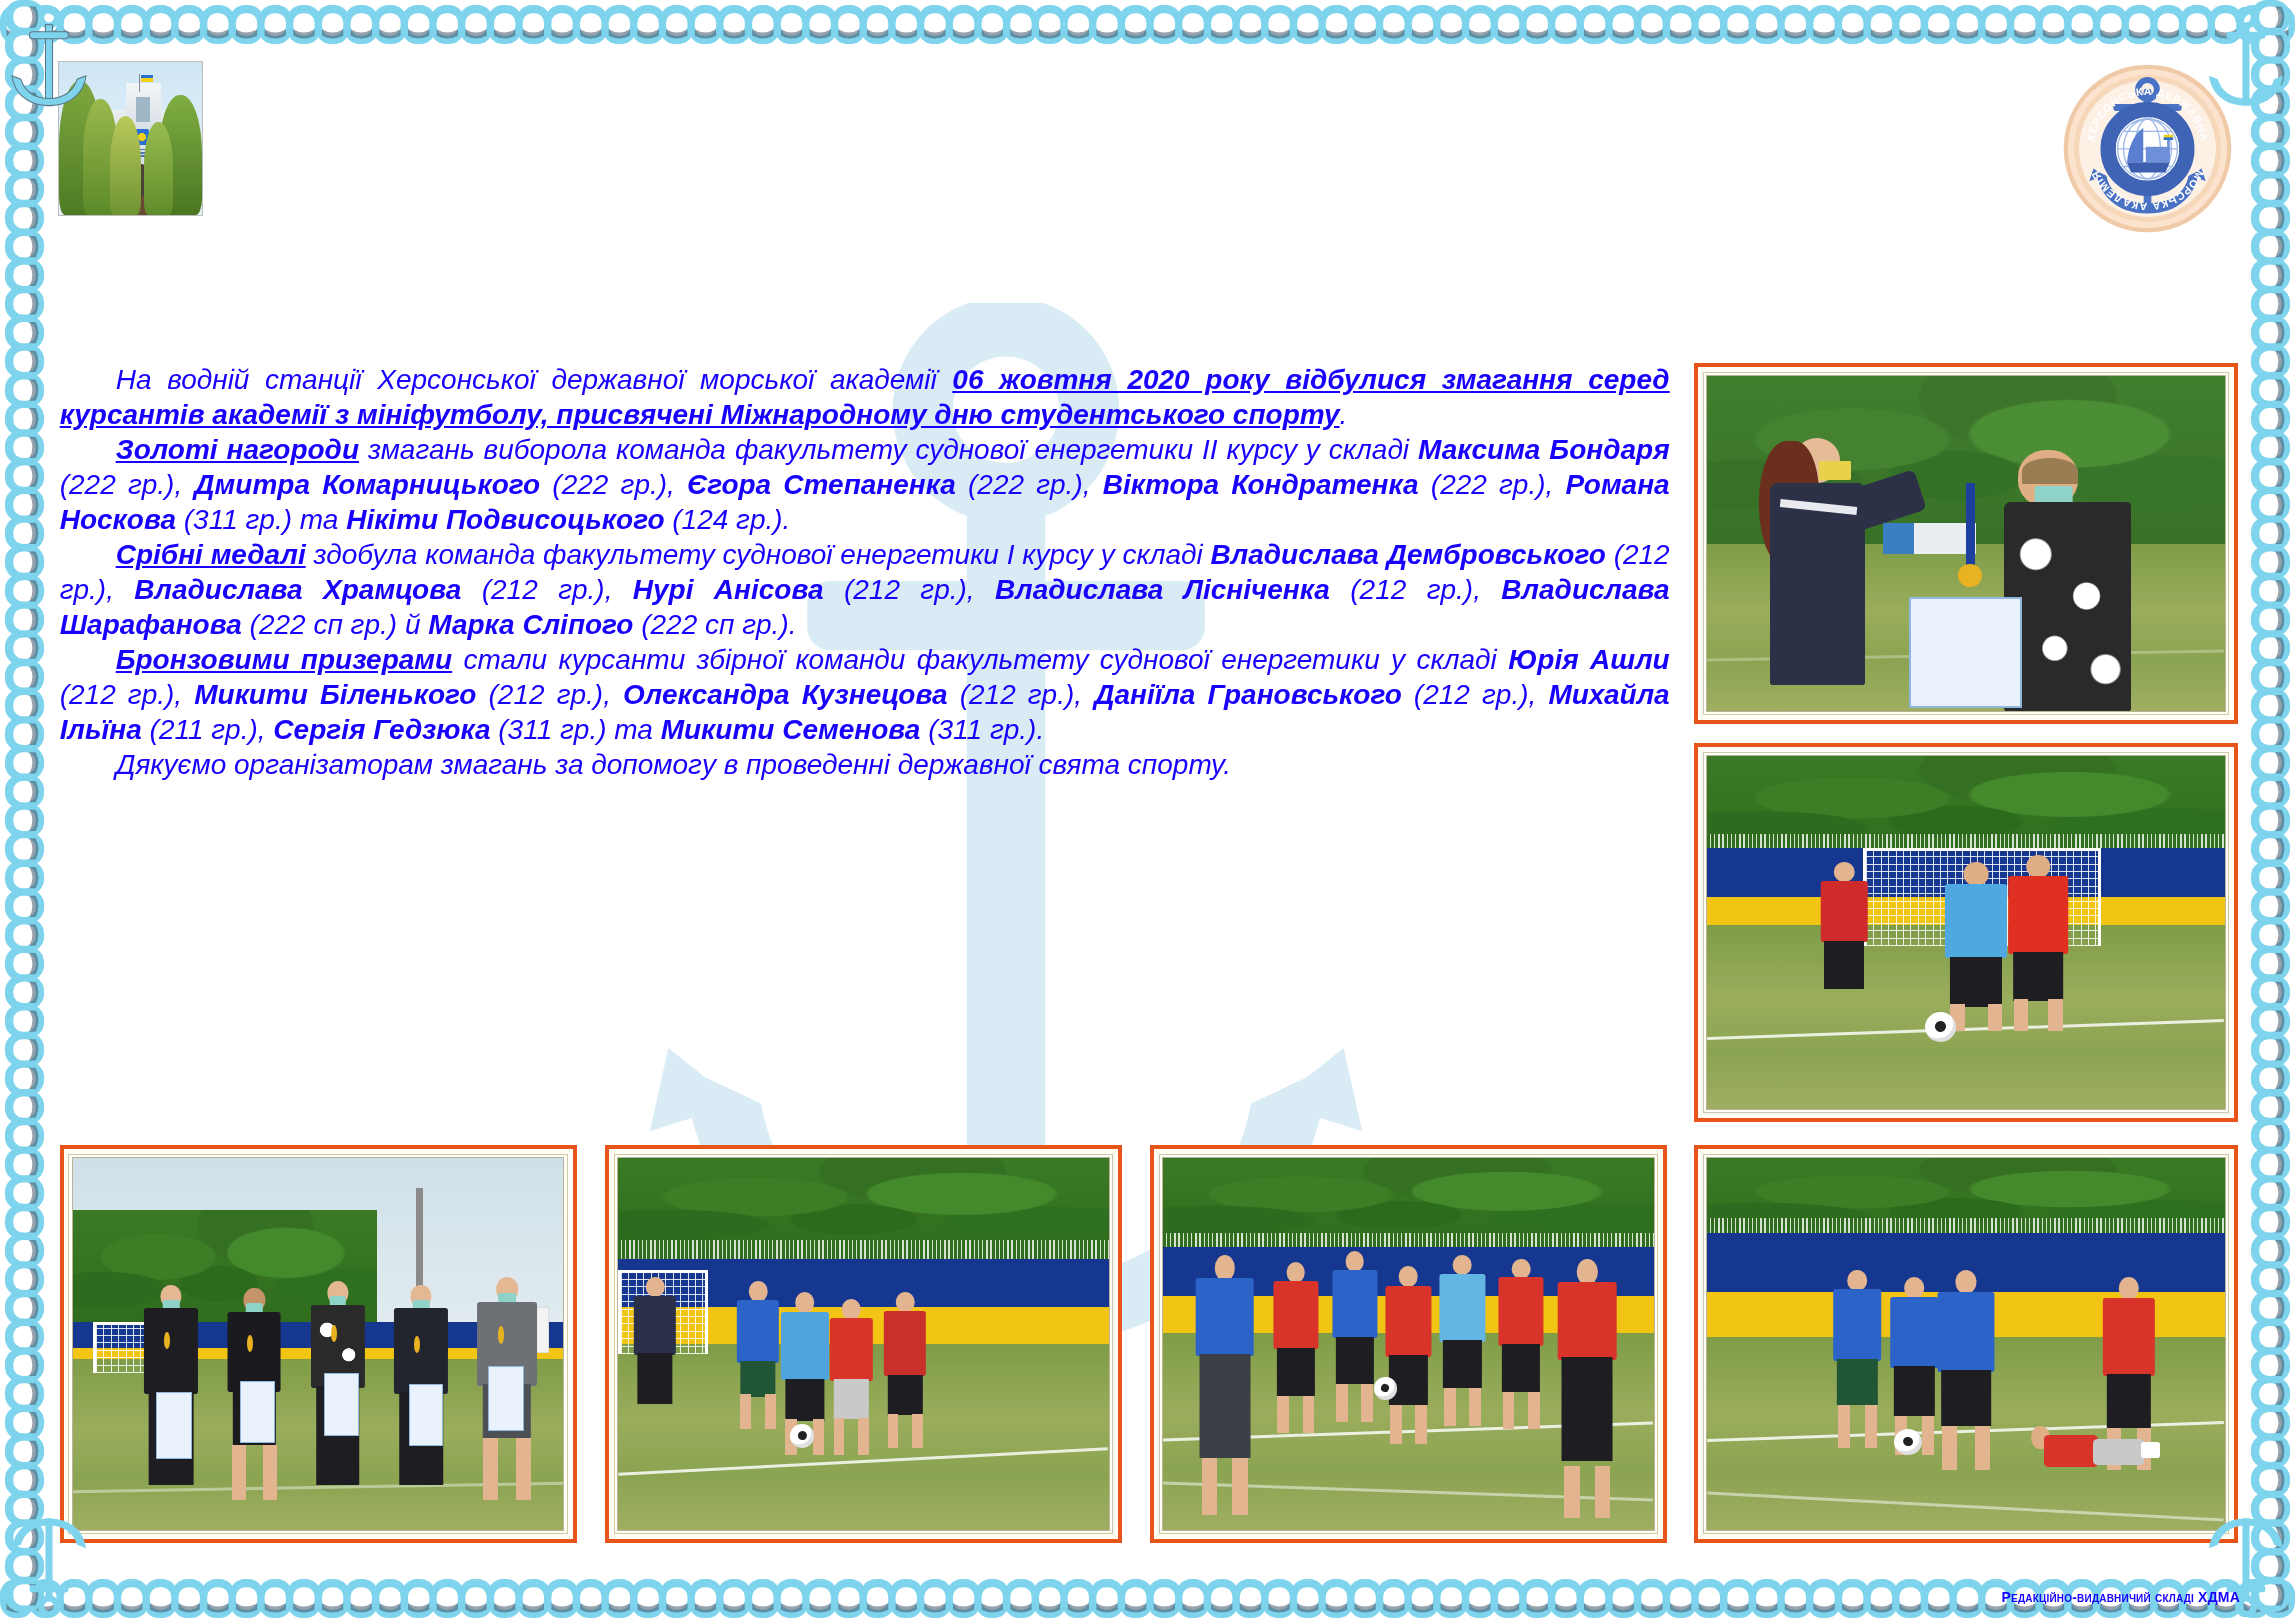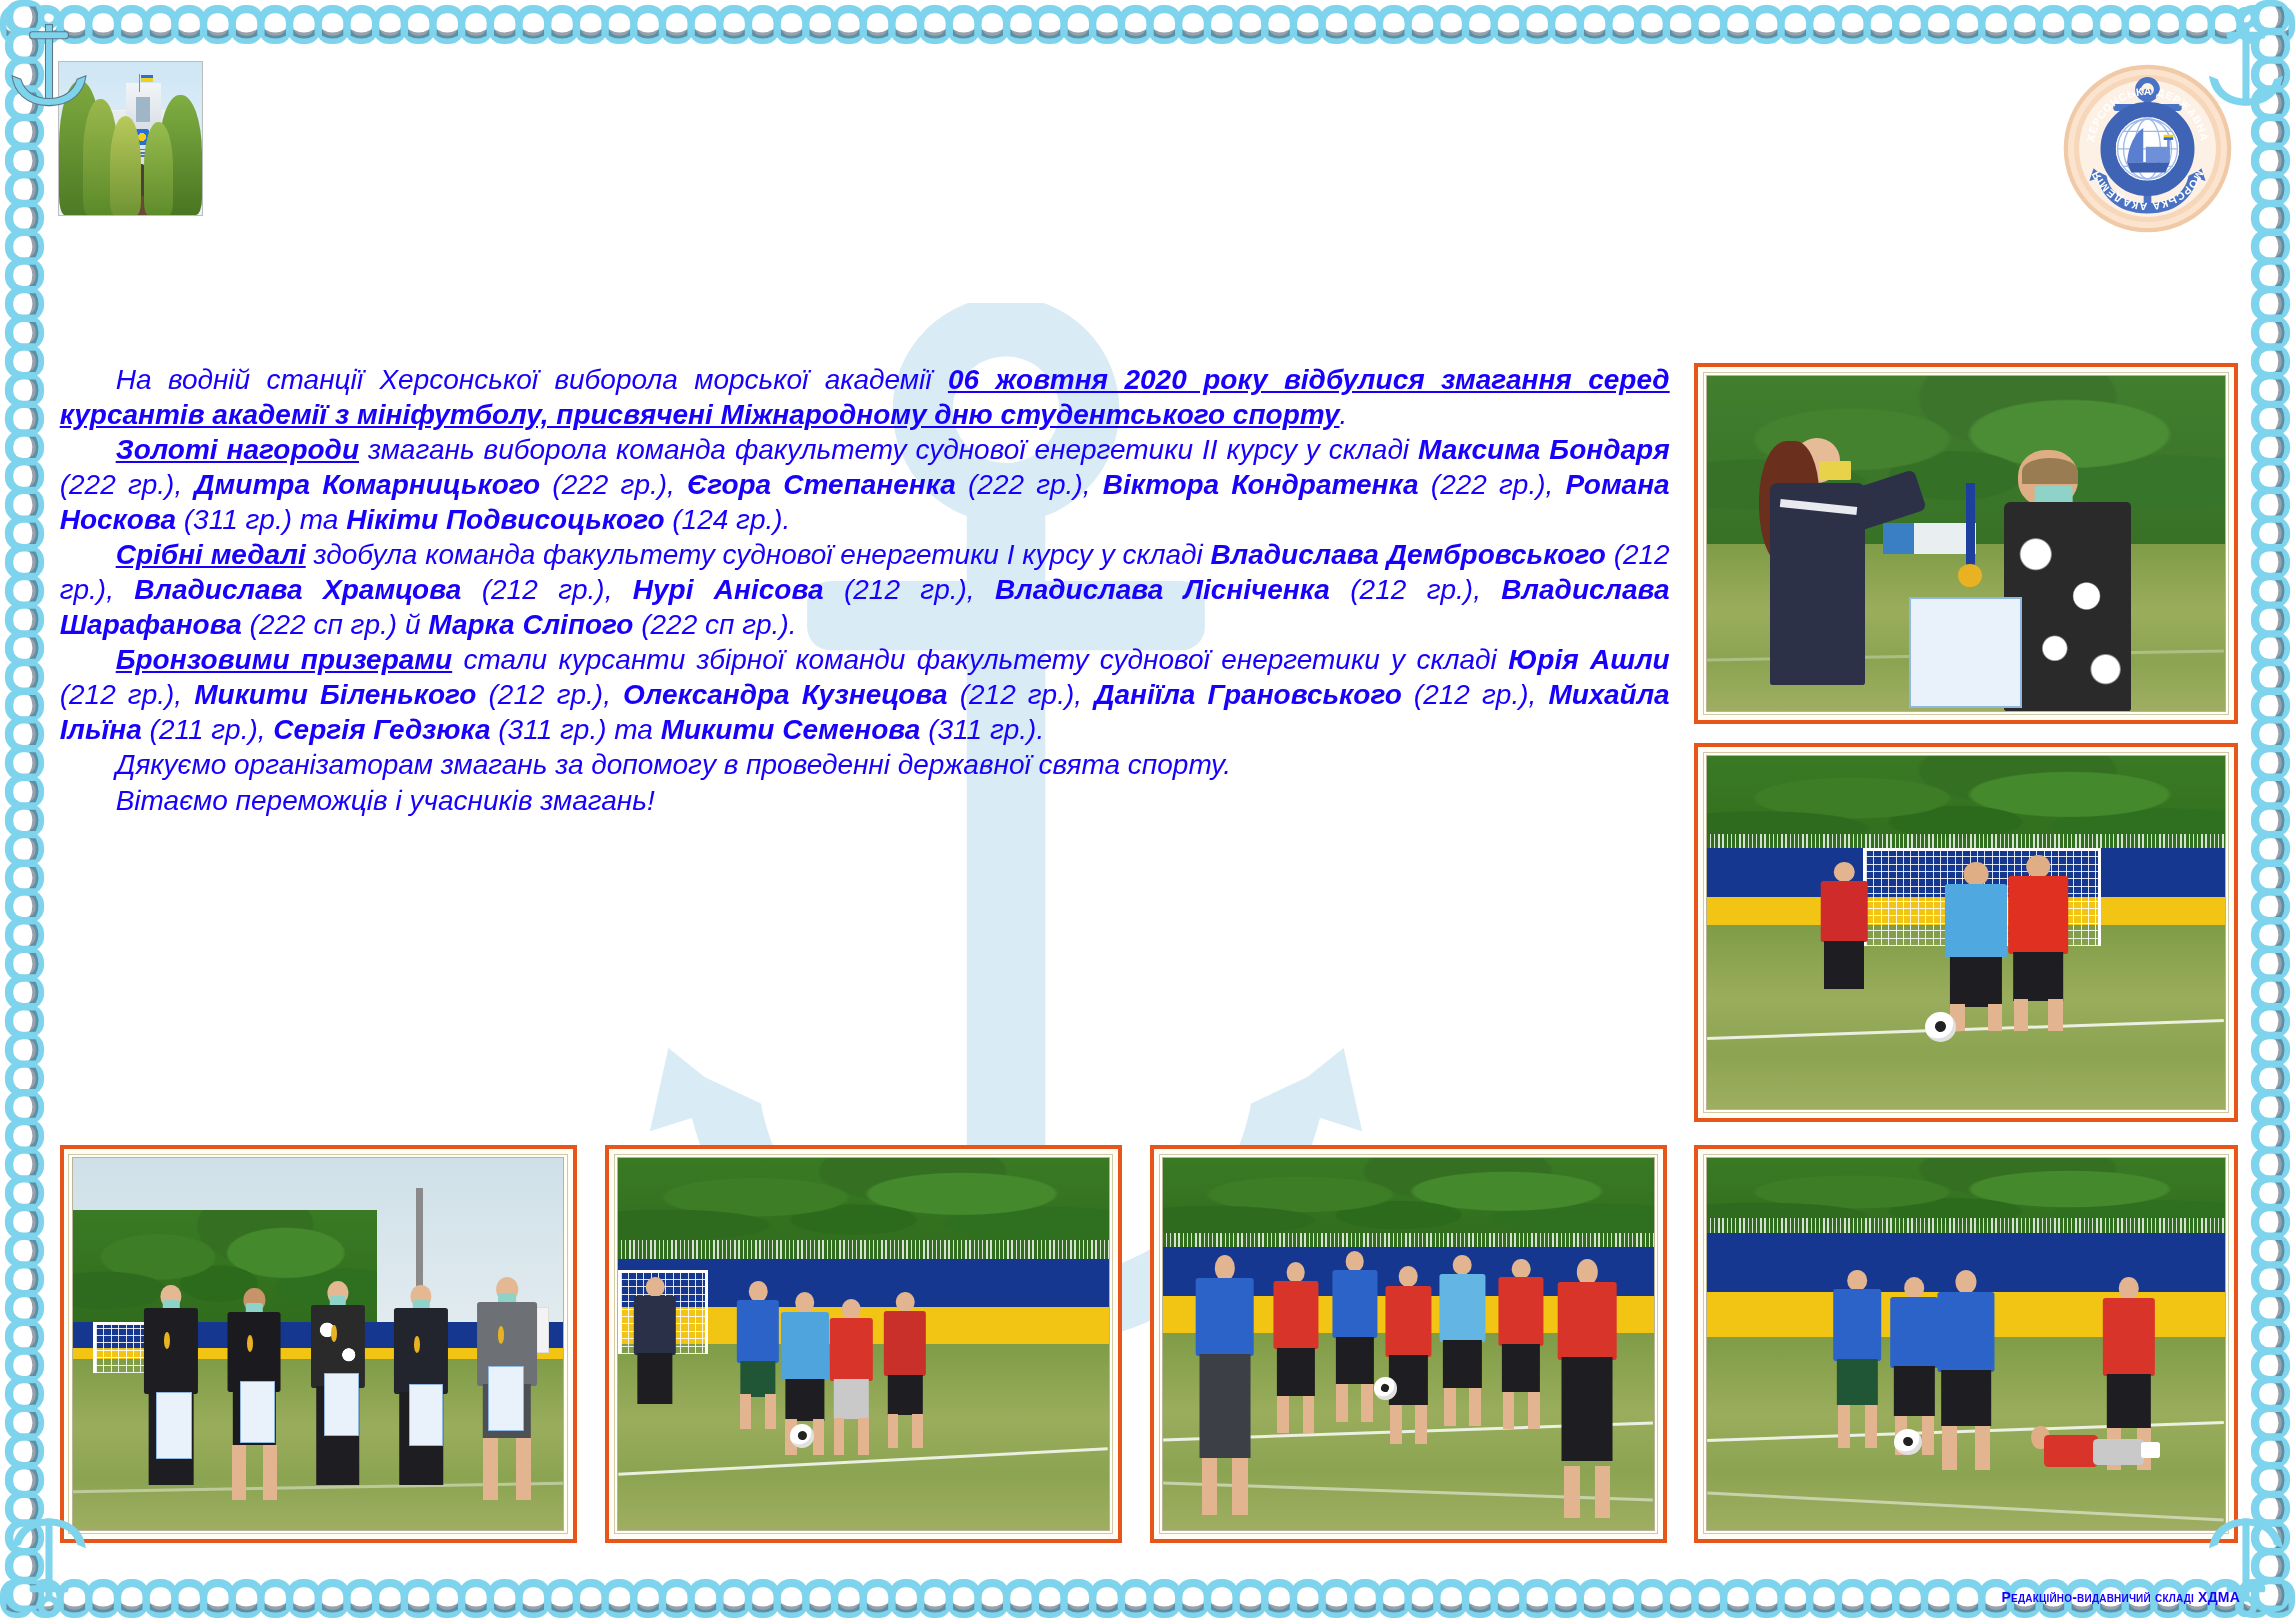--- a/index.html
+++ b/index.html
@@ -574,26 +574,25 @@
       <text font-family="Liberation Sans, sans-serif" font-size="25" font-weight="bold" fill="#ffffff" letter-spacing="2">
         <textPath href="#ringTop" startOffset="50%" text-anchor="middle">ХЕРСОНСЬКА ДЕРЖАВНА</textPath>
       </text>
       <text font-family="Liberation Sans, sans-serif" font-size="25" font-weight="bold" fill="#ffffff" letter-spacing="2">
         <textPath href="#ringBot" startOffset="50%" text-anchor="middle">МОРСЬКА АКАДЕМІЯ</textPath>
       </text>
     </svg>
   </div>
 
   <div class="article" id="article-body">
-      <p><span>На водній станції Херсонської виборола морської академії </span><b class="u">06 жовтня 2020 року відбулися змагання серед курсантів академії з мініфутболу, присвячені Міжнародному дню студентського спорту</b><span>.</span></p>
+      <p><span>На водній станції Херсонської державної морської академії </span><b class="u">06 жовтня 2020 року відбулися змагання серед курсантів академії з мініфутболу, присвячені Міжнародному дню студентського спорту</b><span>.</span></p>
       <p><b class="u">Золоті нагороди</b><span> змагань виборола команда факультету суднової енергетики II курсу у складі </span><b>Максима Бондаря</b><span> (222 гр.), </span><b>Дмитра Комарницького</b><span> (222 гр.), </span><b>Єгора Степаненка</b><span> (222 гр.), </span><b>Віктора Кондратенка</b><span> (222 гр.), </span><b>Романа Носкова</b><span> (311 гр.) та </span><b>Нікіти Подвисоцького</b><span> (124 гр.).</span></p>
       <p><b class="u">Срібні медалі</b><span> здобула команда факультету суднової енергетики I курсу у складі </span><b>Владислава Дембровського</b><span> (212 гр.), </span><b>Владислава Храмцова</b><span> (212 гр.), </span><b>Нурі Анісова</b><span> (212 гр.), </span><b>Владислава Лісніченка</b><span> (212 гр.), </span><b>Владислава Шарафанова</b><span> (222 сп гр.) й </span><b>Марка Сліпого</b><span> (222 сп гр.).</span></p>
       <p><b class="u">Бронзовими призерами</b><span> стали курсанти збірної команди факультету суднової енергетики у складі </span><b>Юрія Ашли</b><span> (212 гр.), </span><b>Микити Біленького</b><span> (212 гр.), </span><b>Олександра Кузнецова</b><span> (212 гр.), </span><b>Даніїла Грановського</b><span> (212 гр.), </span><b>Михайла Ільїна</b><span> (211 гр.), </span><b>Сергія Гедзюка</b><span> (311 гр.) та </span><b>Микити Семенова</b><span> (311 гр.).</span></p>
       <p><span>Дякуємо організаторам змагань за допомогу в проведенні державної свята спорту.</span></p>
-      <p><span>Вітаємо переможців і учасників змагань!</span></p>
     </div>
 
   <div class="photo" style="left:1650px;top:319px;width:544px;height:361px;">
     <div class="mat">
         <div class="inner">
       <div class="sky" style="height:56%"></div>
       <div class="foliage" style="height:54%;opacity:.95"></div>
       <div class="grass" style="height:50%"></div>
       <div class="line" style="left:0;bottom:16%;width:100%;transform:rotate(-1deg);opacity:.35"></div>
 

